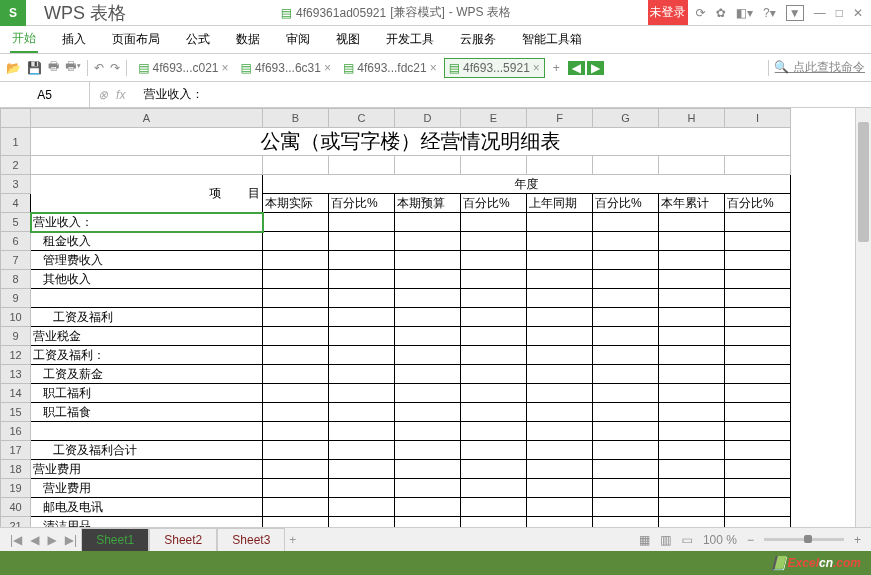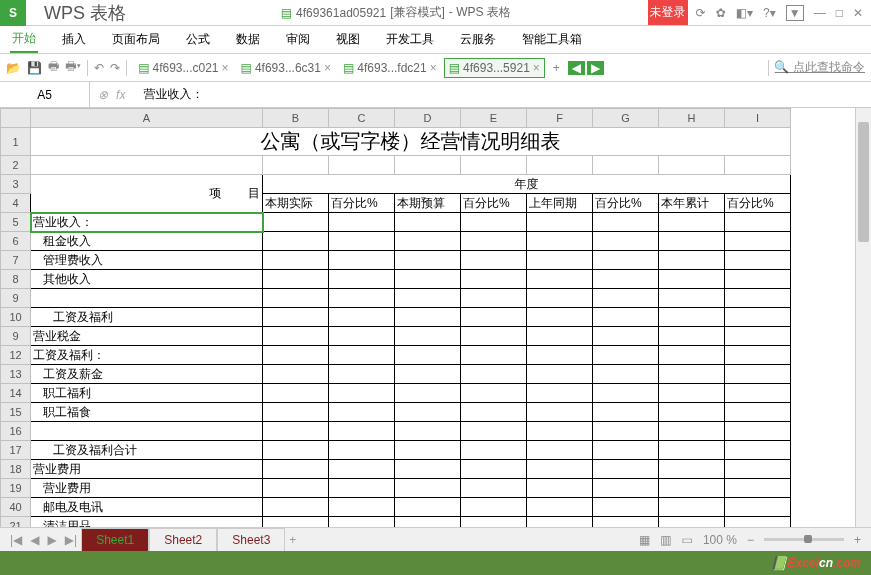--- a/index.html
+++ b/index.html
@@ -35,21 +35,21 @@
 .col-A { width: 232px; }
 .col-B { width: 66px; }
 .col-other { width: 66px; }
 .grid td.data { border: 1px solid #000; }
 .title-cell { font-size: 20px; text-align: center; height: 28px; }
 .selected-cell { outline: 2px solid #3fa33f; outline-offset: -1px; }
 .status-bar { position: absolute; bottom: 24px; left: 0; right: 0; height: 24px; background: #f0f0f0; border-top: 1px solid #ccc; display: flex; align-items: center; }
 .sheet-tabs { display: flex; align-items: center; gap: 0; padding-left: 6px; }
 .nav-arrow { padding: 0 4px; color: #999; cursor: pointer; }
 .sheet-tab { padding: 4px 14px; background: #f0f0f0; border: 1px solid #ccc; color: #7f1d1d; cursor: pointer; }
-.sheet-tab.active { background: #7f1d1d; color: #3fa33f; border-bottom-color: #fff; }
+.sheet-tab.active { background: #404040; color: #3fa33f; border-bottom-color: #fff; }
 .status-right { margin-left: auto; display: flex; align-items: center; gap: 10px; padding-right: 10px; color: #888; }
 .zoom-slider { width: 80px; height: 3px; background: #ccc; position: relative; }
 .zoom-slider::after { content: ''; position: absolute; left: 50%; top: -3px; width: 8px; height: 8px; background: #888; border-radius: 2px; }
 .watermark { position: absolute; bottom: 0; left: 0; right: 0; height: 24px; background: #5a8a3a; display: flex; align-items: center; justify-content: flex-end; padding-right: 10px; color: #fff; font-weight: bold; font-style: italic; font-size: 14px; }
 .watermark .red { color: #e84c3d; }
 .scroll-v { position: absolute; right: 0; top: 108px; width: 16px; bottom: 48px; background: #f0f0f0; border-left: 1px solid #ccc; }
 .scroll-v-thumb { position: absolute; left: 2px; right: 2px; top: 14px; height: 120px; background: #c0c0c0; border-radius: 2px; }
 .ico { font-family: Arial; }
 </style>
 </head>

